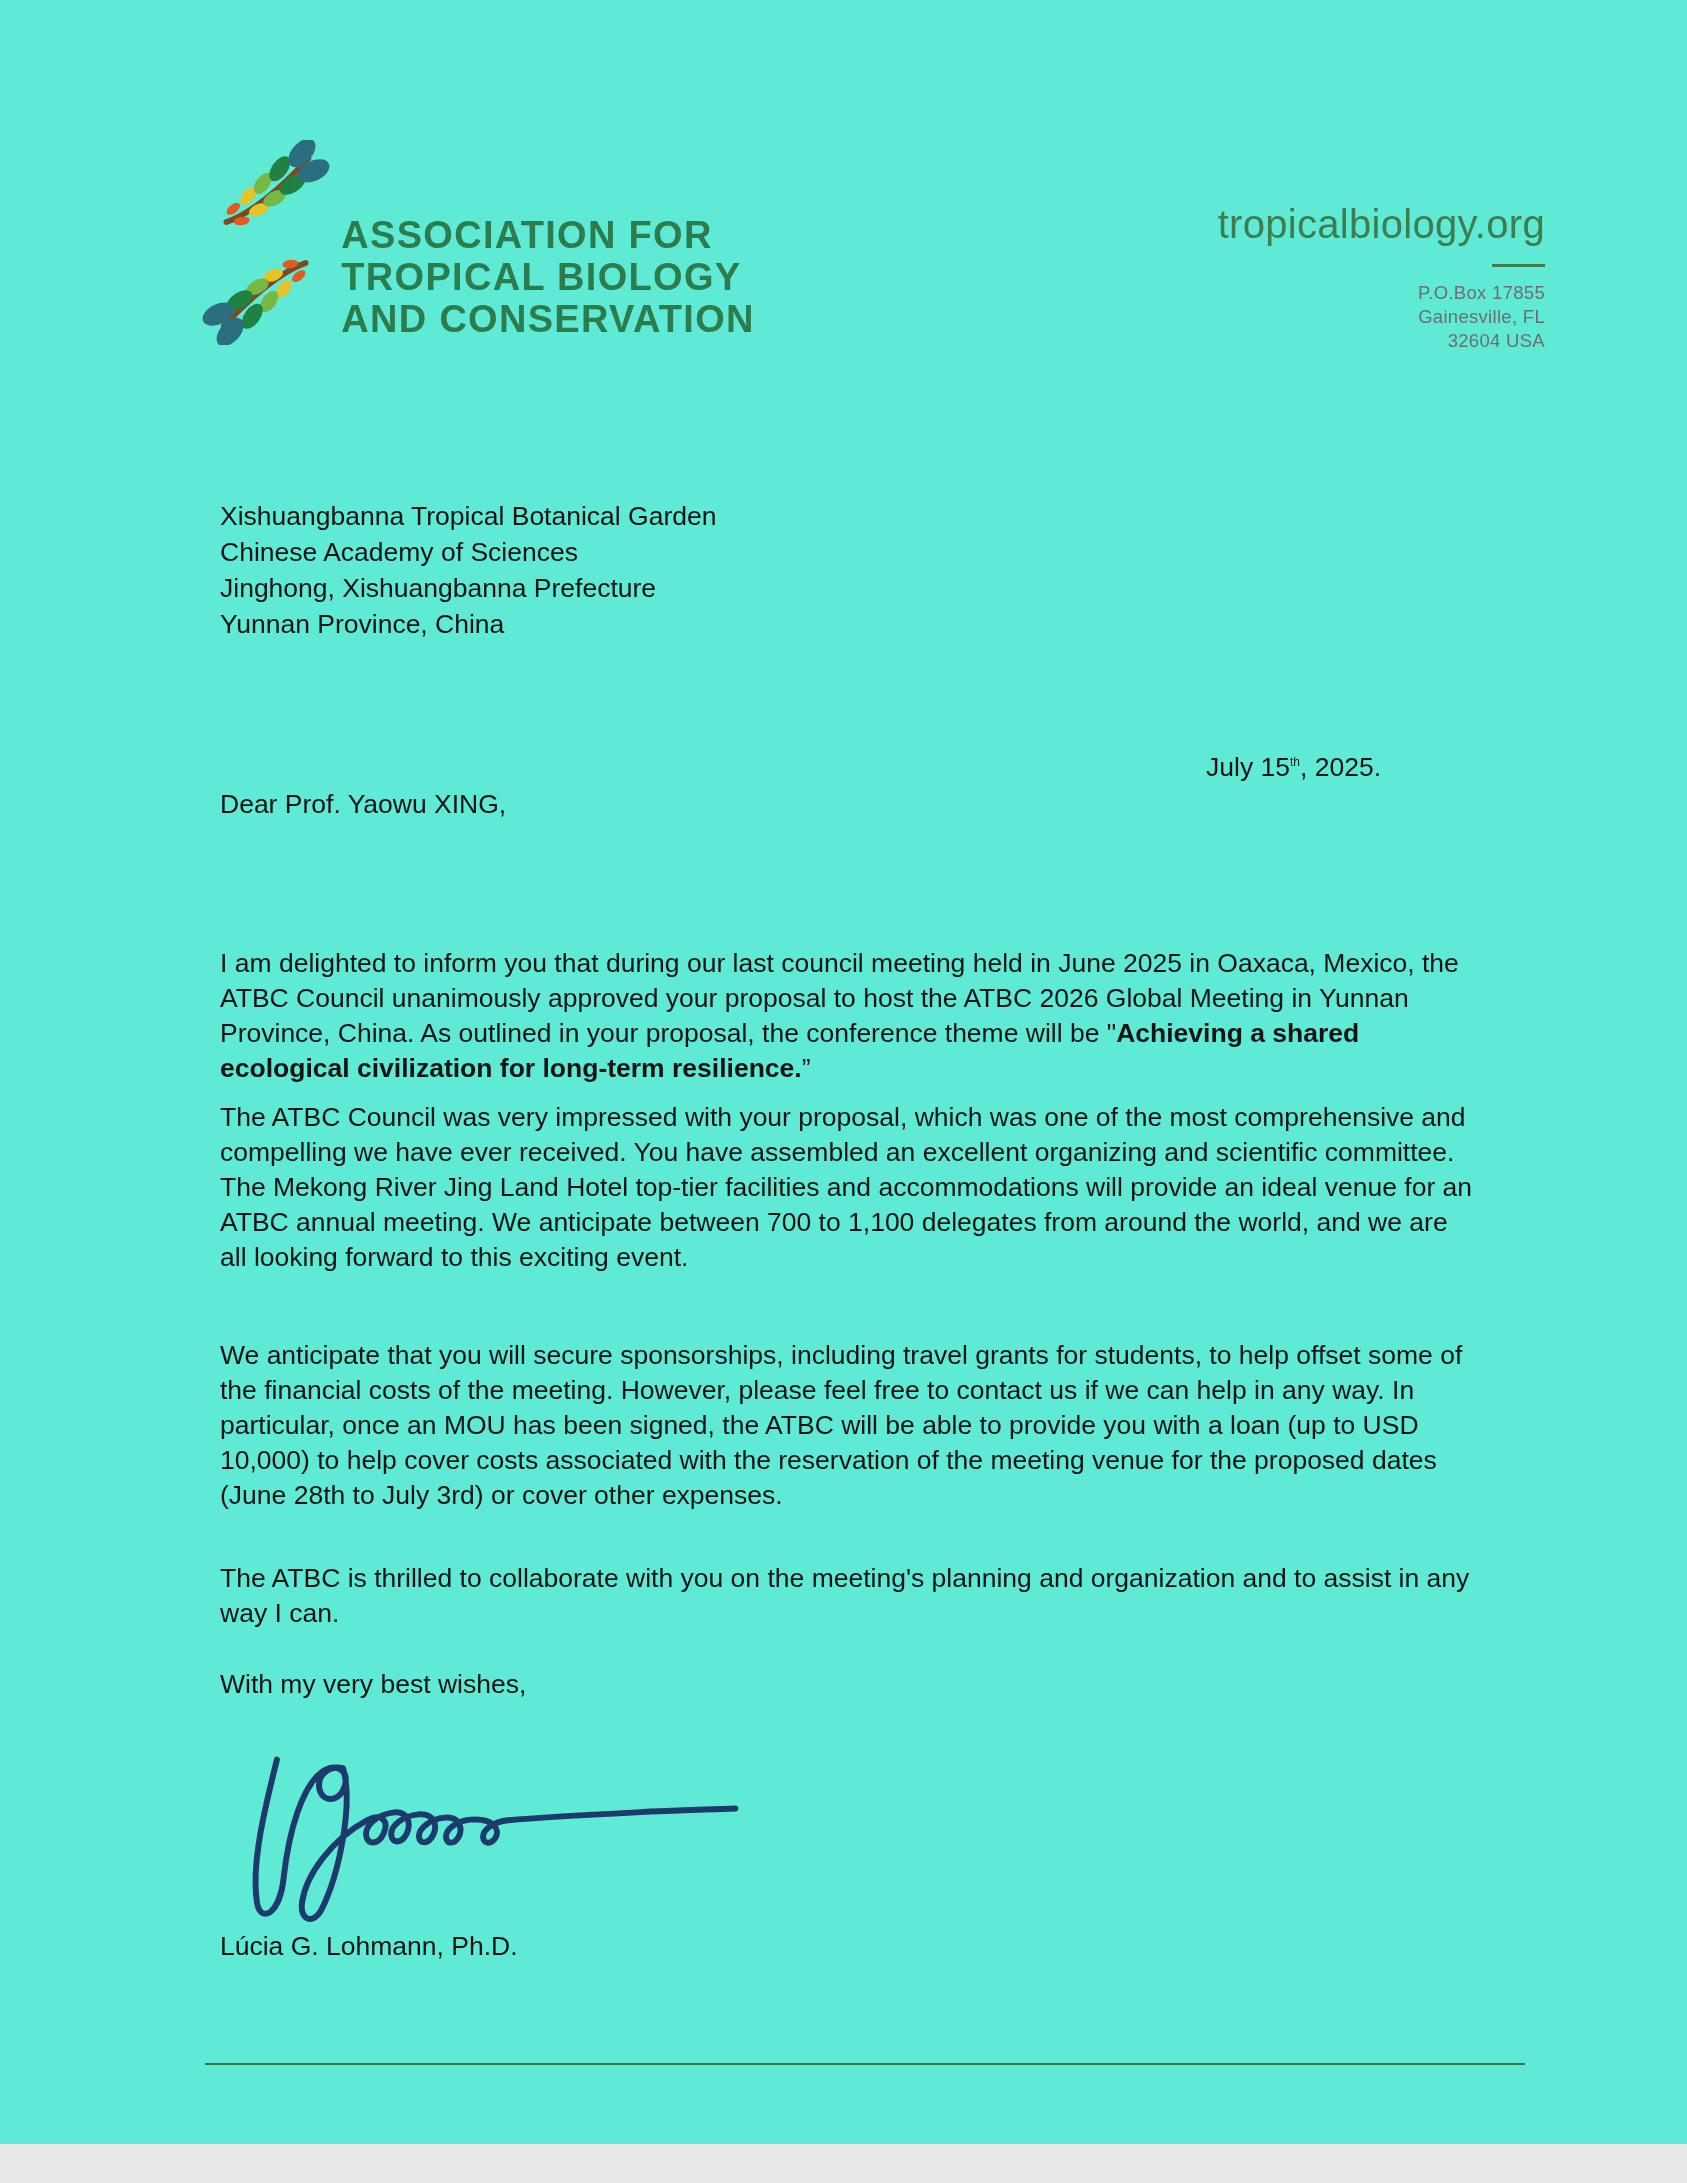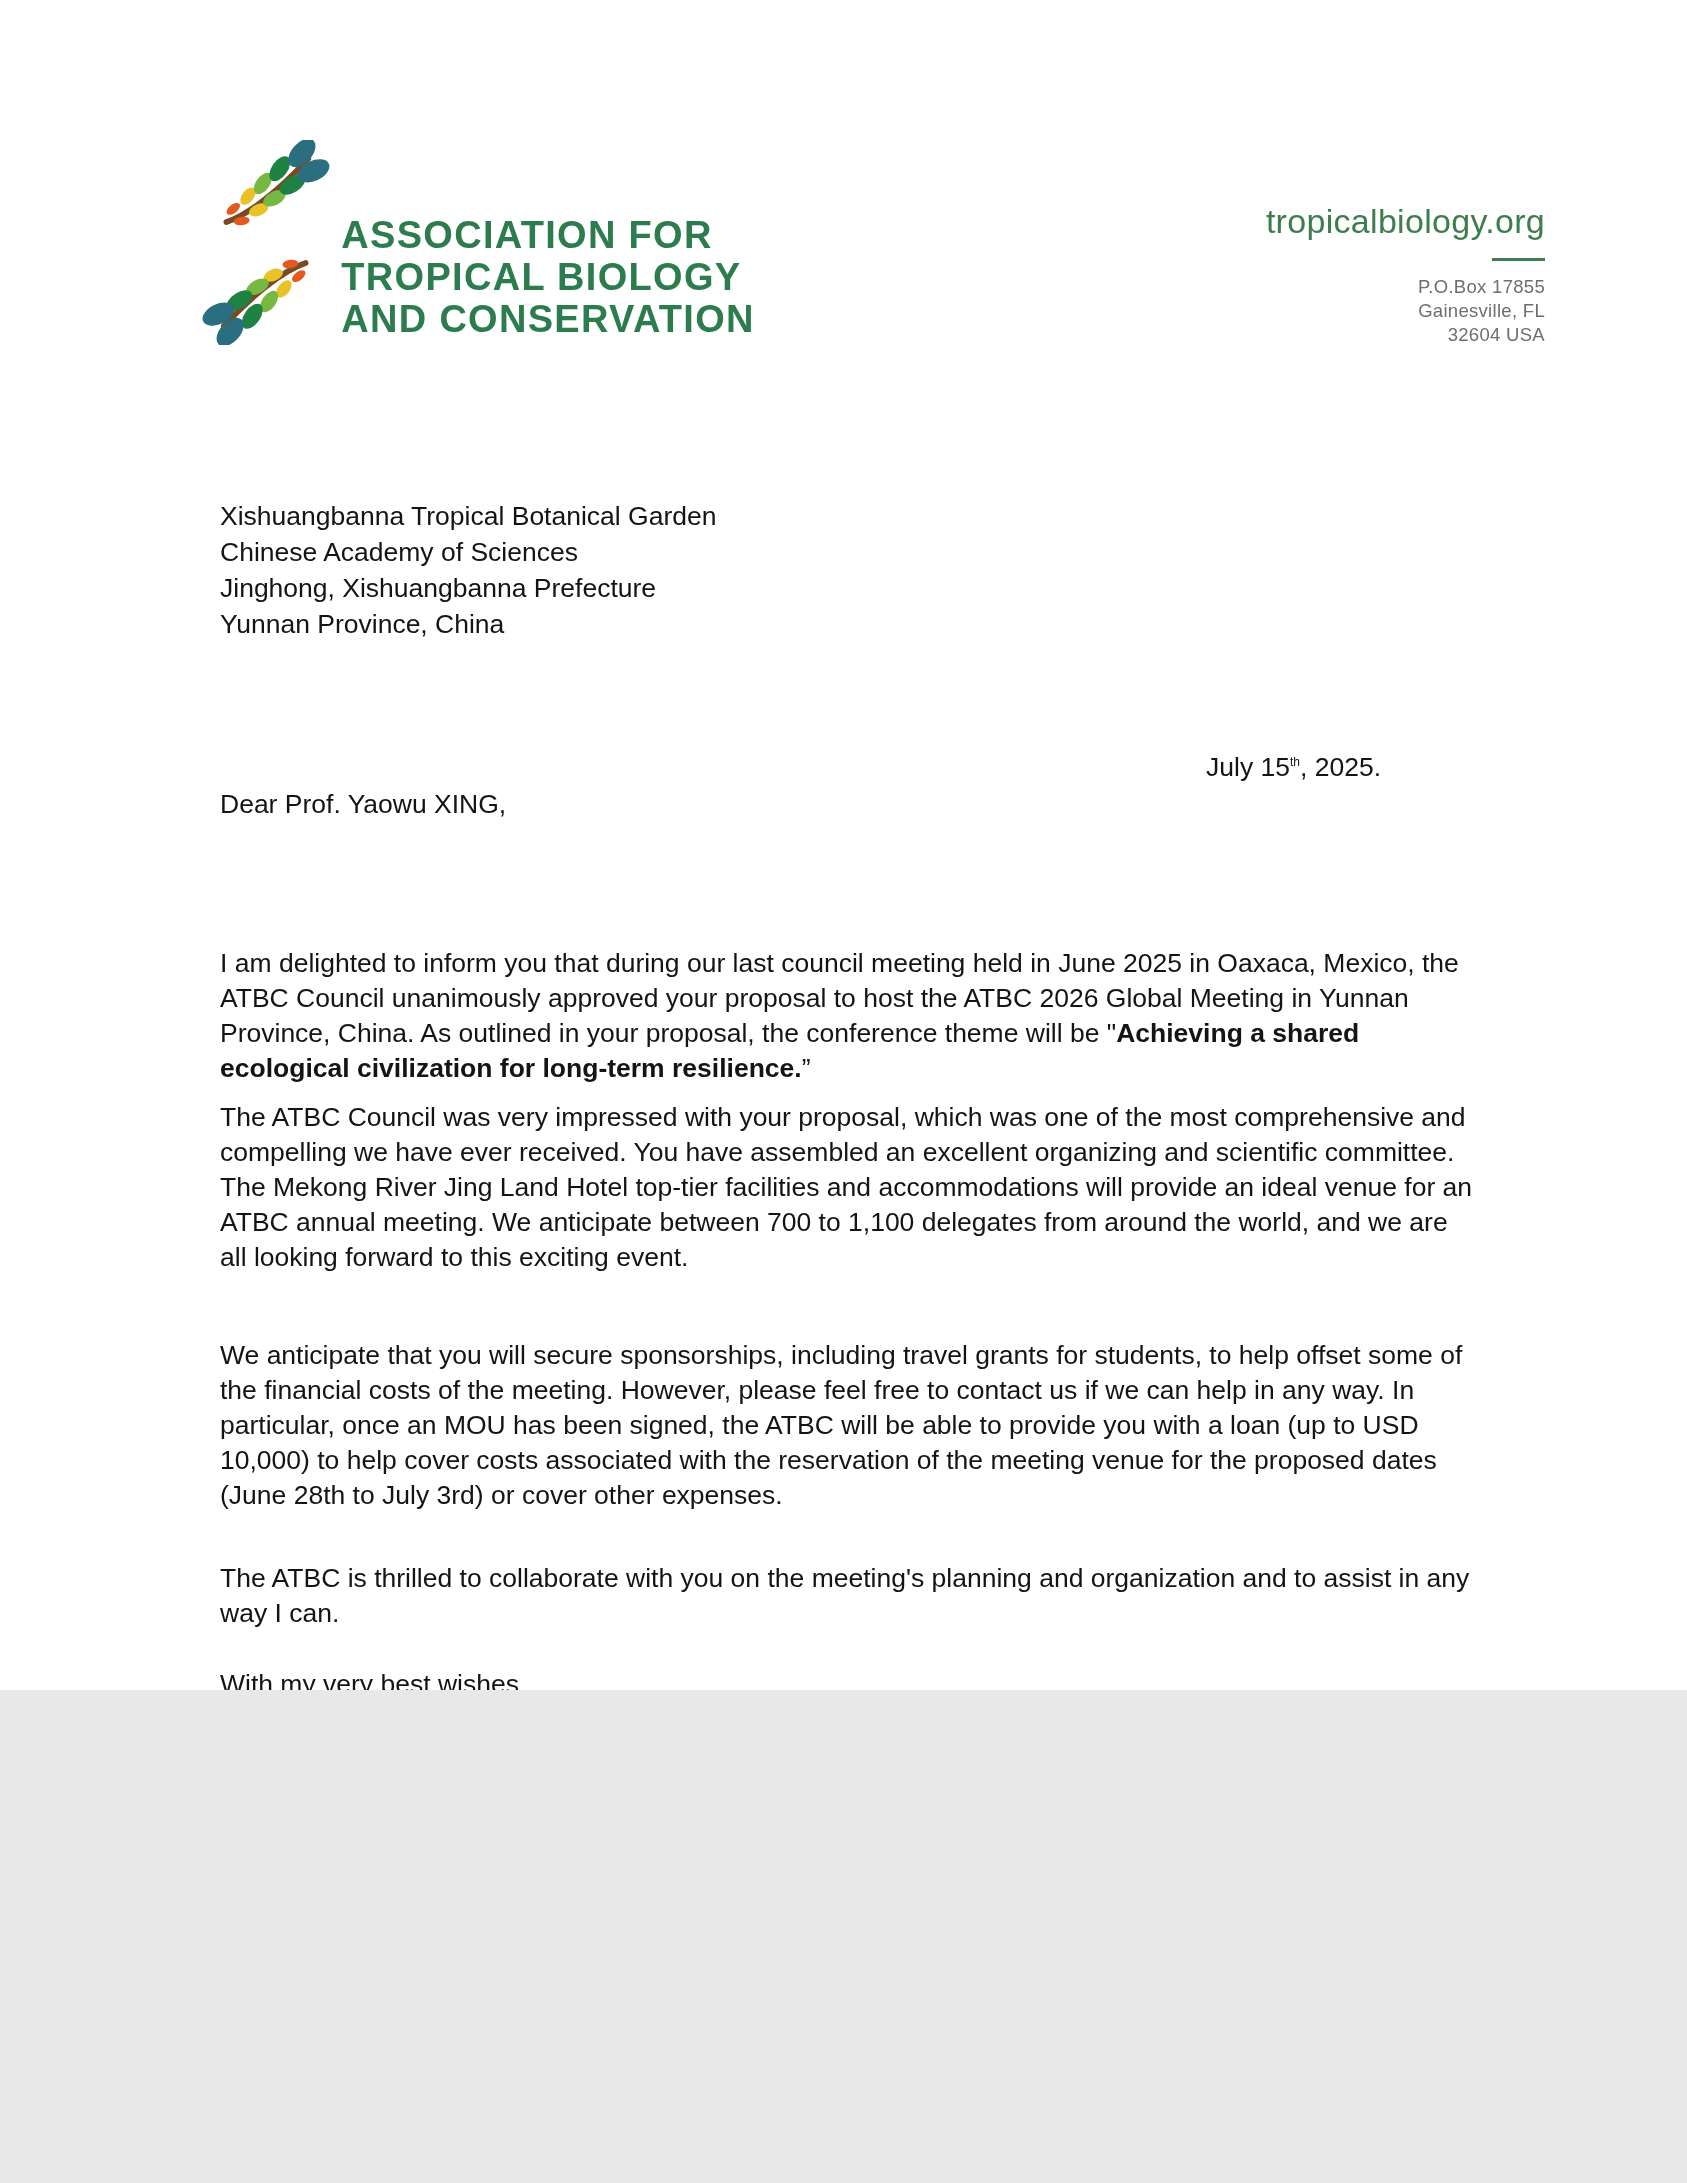--- a/index.html
+++ b/index.html
@@ -1,34 +1,34 @@
 <!DOCTYPE html>
 <html style="font-size:10.6px"><head>
 <meta charset="utf-8">
 <style>
   html,body{margin:0;padding:0;background:#e8e8e8;}
   .page{
     position:relative;
-    width:1687px;height:1690px;
-    background:#ffffff;
+    width:1687px;height:2144px;
+    background:#5eead4;
     font-family:"Liberation Sans", sans-serif;
     color:#141414;
     overflow:hidden;
     margin:0 auto;
   }
   
   .logo-wrap{position:absolute;left:200px;top:140px;display:flex;}
   .logo-branches{width:132px;height:205px;flex:0 0 auto;}
   .logo-text{
     margin-left:9.3px;margin-top:74px;
     font-size:38px;line-height:42px;font-weight:bold;
     color:#2d7c4e;letter-spacing:1.3px;white-space:nowrap;
   }
   .site-block{position:absolute;right:142px;top:202px;text-align:right;}
-  .site-url{font-size:34px;color:#3e7d4e;letter-spacing:0.3px;white-space:nowrap;text-align:center;}
+  .site-url{font-size:40px;color:#3e7d4e;letter-spacing:0.3px;white-space:nowrap;text-align:center;}
   .site-divider{margin:17px 0 0 auto;width:53px;height:2.6px;background:#3e7d4e;}
   .site-address{margin-top:14.6px;font-size:18.5px;line-height:24px;color:#6e6e6e;letter-spacing:0.3px;}
   
   .block{position:absolute;left:220px;width:1254px;font-size:26.5px;line-height:35px;}
   .recipient{top:498px;line-height:36px;}
   .dateline{position:absolute;left:1206px;top:750px;font-size:26.5px;line-height:35px;white-space:nowrap;}
   .dateline sup{font-size:12px;line-height:0;}
   .salutation{top:787px;}
   .p1{top:946px;}
   .p2{top:1100px;}

